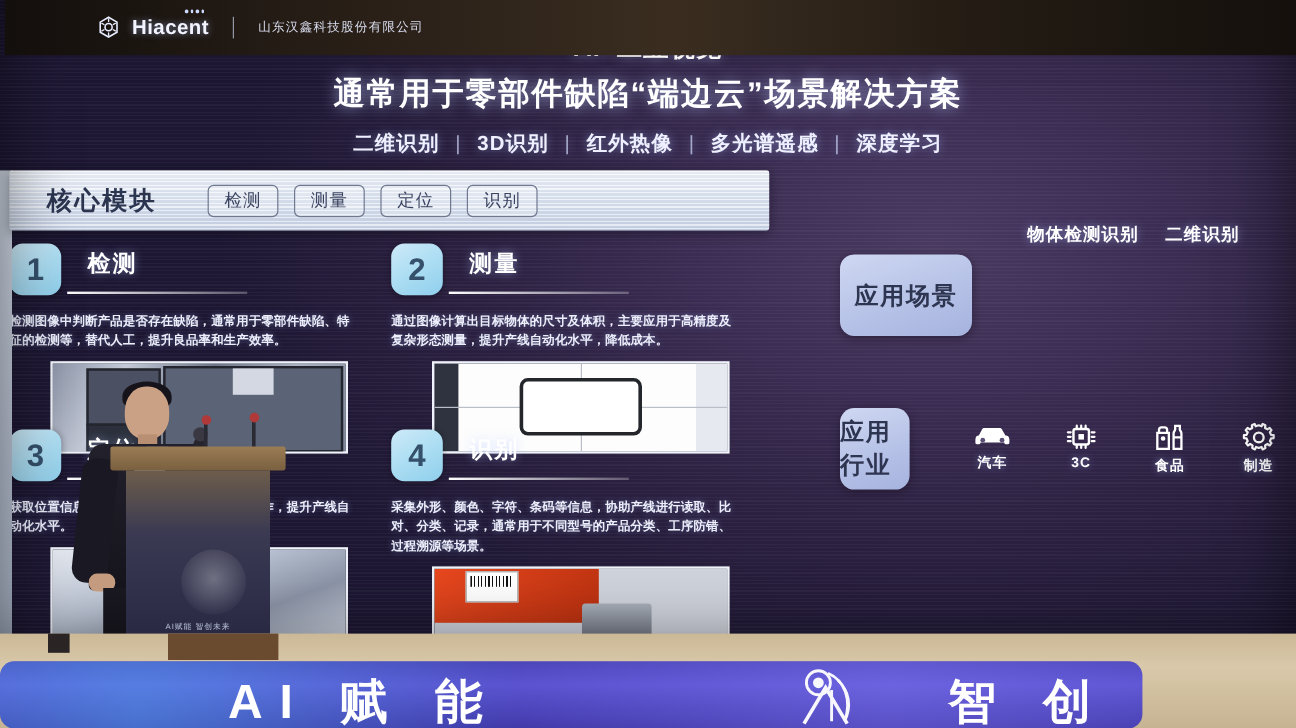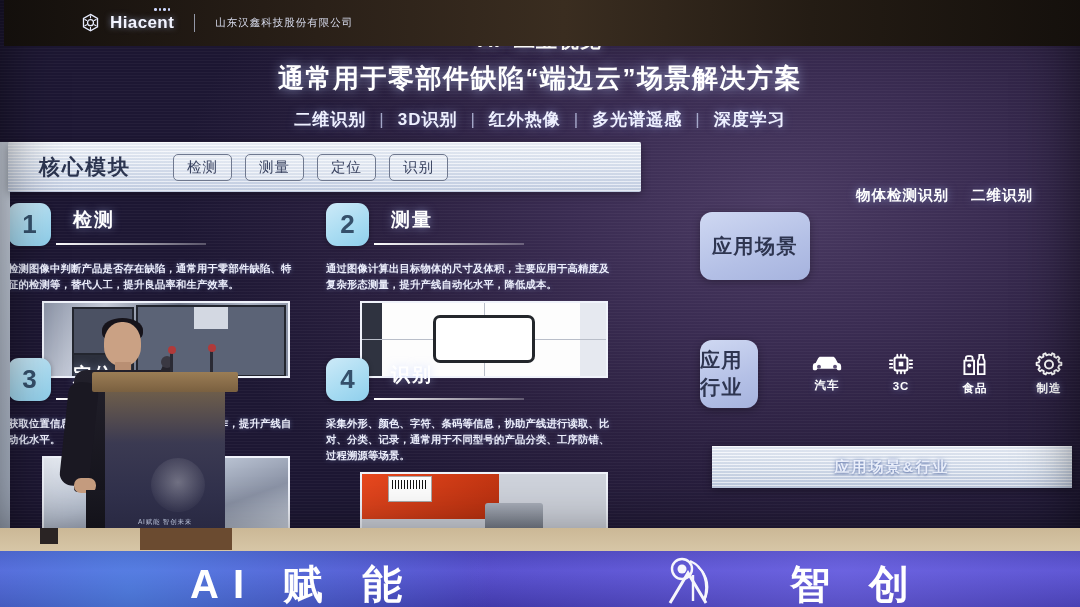--- a/index.html
+++ b/index.html
@@ -216,23 +216,24 @@
   .micstand{position:absolute;left:78px;top:-22px;width:3px;height:24px;background:#2a2a34;}
   .micstand2{position:absolute;left:118px;top:-24px;width:3px;height:26px;background:#2a2a34;}
   .micball{position:absolute;width:8px;height:8px;border-radius:50%;background:#b03a3a;}
 
   
   .floor{
     position:absolute;left:0;top:528px;width:1080px;height:79px;z-index:9;
     background:linear-gradient(180deg,#cbb896 0%,#d9c9aa 35%,#c6b392 100%);
   }
   .banner{
-    position:absolute;left:0;top:551px;width:1080px;height:56px;z-index:10;
+    position:absolute;left:0;top:551px;width:952px;height:56px;z-index:10;
     background:linear-gradient(180deg,#4a44b8 0%,#5a52cf 35%,#4038a8 100%);
     overflow:hidden;
+    border-radius:12px;
   }
   .banner::after{
     content:"";position:absolute;inset:0;
     background:
       radial-gradient(circle at 12% 70%,rgba(80,190,255,.42),transparent 38%),
       radial-gradient(circle at 78% 40%,rgba(140,130,255,.35),transparent 45%);
   }
   .banner-text{
     position:absolute;inset:0;display:flex;align-items:center;color:#fff;
     font-size:40px;font-weight:bold;letter-spacing:14px;z-index:2;
@@ -437,23 +438,20 @@
                 <circle cx="14" cy="13" r="4.2" fill="none" stroke="#fff" stroke-width="2"></circle>
               </svg>
             </span>
             <span class="ind-label">制造</span>
           </div>
 
         </div>
       </div>
     </div>
 
-    <div class="botbar">
-      <span>应用场景&amp;行业</span>
-    </div>
 
     <div class="screen-edge"></div>
   </div>
 
   <div class="speaker">
     <div class="hair"></div>
     <div class="head"></div>
     <div class="neck"></div>
     <div class="torso"></div>
     <div class="shirt"></div>

